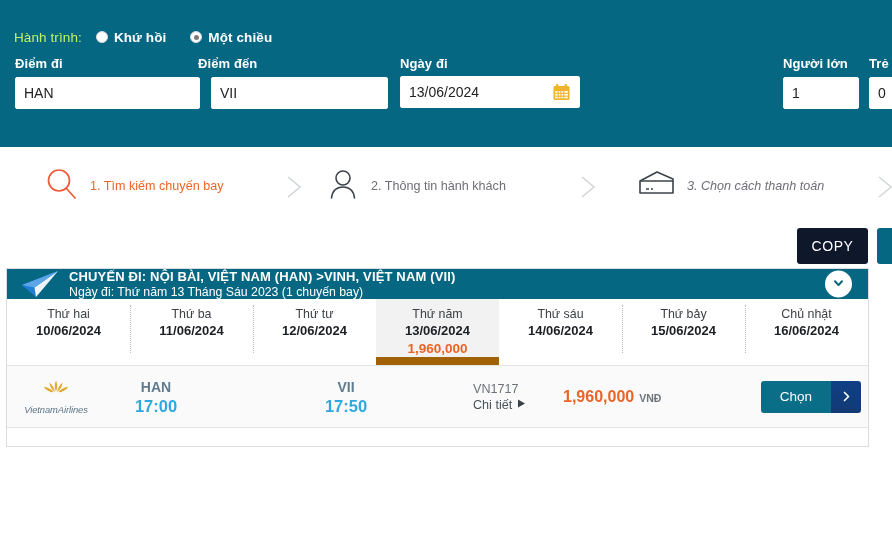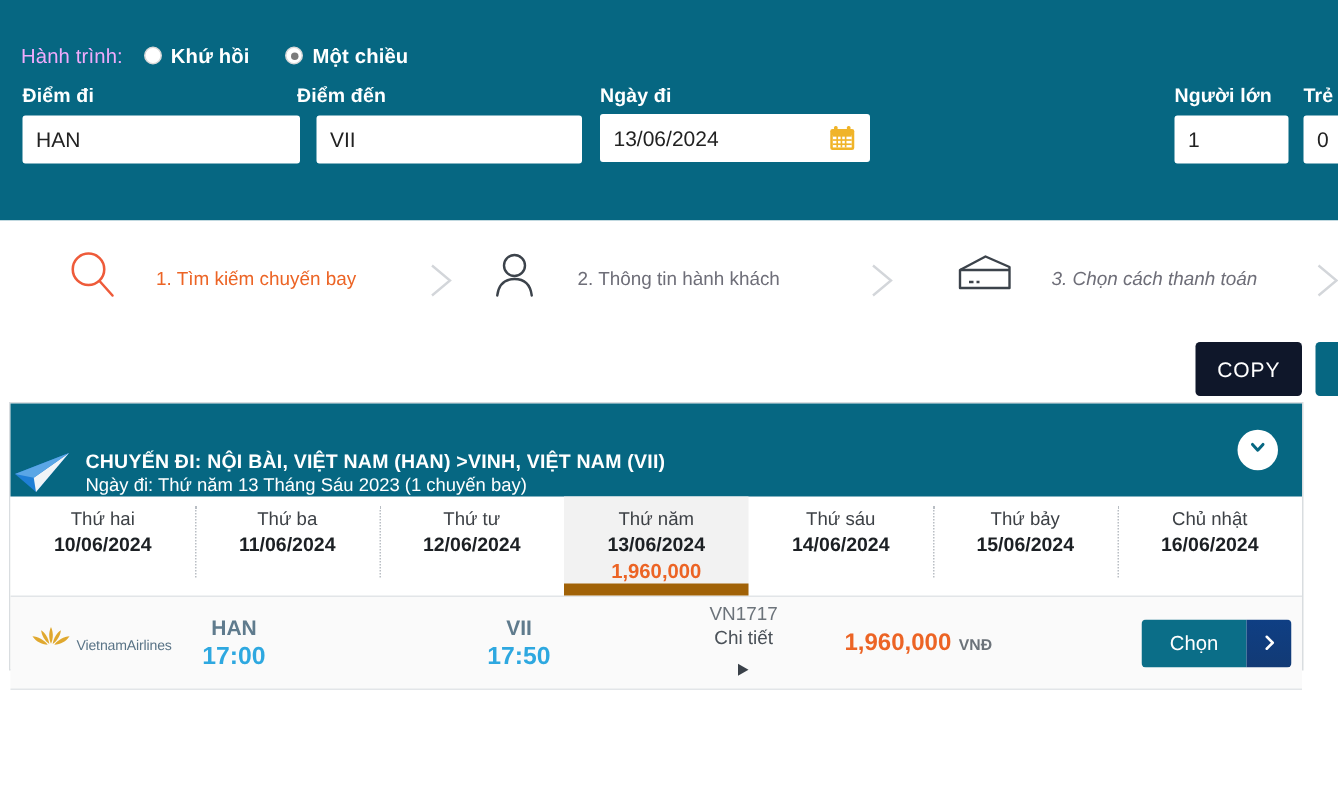--- a/index.html
+++ b/index.html
@@ -16,21 +16,21 @@
     width: 892px; height: 147px;
     background: #066782;
     color: #ffffff;
   }
   .trip-type-row {
     position: absolute; left: 14px; top: 27px;
     display: flex; align-items: center; gap: 10px;
     height: 20px;
   }
   .trip-label {
-    font-size: 13.5px; color: #f0abfc; font-weight: 400;
+    font-size: 13.5px; color: #bef264; font-weight: 400;
     letter-spacing: .1px;
   }
   .radio-group { display: flex; align-items: center; gap: 6px; margin-left: 4px; }
   .radio-group + .radio-group { margin-left: 14px; }
   .radio-dot {
     width: 12px; height: 12px; border-radius: 50%;
     background: #ffffff; display: inline-block;
     border: 1px solid #d8d8d8;
     position: relative;
   }
@@ -64,21 +64,21 @@
   .cal-icon { margin-left: auto; display: flex; }
 
   
   #steps-bar {
     position: absolute; left: 0; top: 147px;
     width: 892px; height: 77px;
     background: #ffffff;
   }
   .step {
     position: absolute; top: 0; height: 77px;
-    display: flex; align-items: center; gap: 24px;
+    display: flex; align-items: center; gap: 10px;
   }
   .step-label {
     font-size: 12.6px; color: #6e6e78; white-space: nowrap;
   }
   .step-label.active { color: #ec6425; }
   .step-sep {
     position: absolute; top: 27px;
     width: 22px; height: 26px;
   }
 
@@ -103,23 +103,24 @@
 
   
   #flight-panel {
     position: absolute; left: 6px; top: 268px;
     width: 863px; height: 179px;
     border: 1px solid #d9dde0;
     background: #ffffff;
   }
   #flight-banner {
     position: relative;
-    width: 100%; height: 62px;
+    width: 100%; height: 30px;
     background: #066782;
-    display: flex; align-items: flex-end;
+    display: flex; align-items: center;
+    padding-left: 12px;
   }
   .plane-icon { width: 42px; height: 32px; flex: 0 0 42px; margin-right: 8px; }
   .banner-texts { display: flex; flex-direction: column; justify-content: center; }
   .banner-title {
     font-size: 13px; font-weight: bold; color: #ffffff;
     letter-spacing: .15px; line-height: 15px;
   }
   .banner-sub {
     font-size: 12.3px; color: #ffffff; line-height: 15px;
     margin-top: 1px;
@@ -166,34 +167,34 @@
   
   #flight-row {
     position: relative; width: 100%; height: 62px;
     background: #fafafa;
     border-bottom: 1px solid #e2e5e8;
     display: flex; align-items: center;
   }
   .va-logo {
     position: absolute; left: 10px; top: 50%;
     transform: translateY(-50%);
-    width: 78px; display: flex; align-items: center;
+    width: 78px; display: flex; flex-direction: column; align-items: center; font-style: italic;
   }
   .va-name {
     font-size: 9.4px; color: #5a7487; letter-spacing: -.1px;
     margin-top: 1px; white-space: nowrap;
   }
   .seg { position: absolute; text-align: center; }
   .seg-code { font-size: 14px; font-weight: bold; color: #5f7b8d; line-height: 18px; }
   .seg-time { font-size: 16.5px; font-weight: bold; color: #2ea8e0; line-height: 21px; }
   .flight-no-block { position: absolute; left: 466px; top: 50%; transform: translateY(-50%); }
   .flight-no { font-size: 12.6px; color: #6c737a; line-height: 16px; }
   .detail-link {
     font-size: 12.6px; color: #4a5158; line-height: 17px;
-    display: flex; align-items: center; gap: 5px; cursor: pointer; flex-direction: column;
+    display: flex; align-items: center; gap: 5px; cursor: pointer;
   }
   .price-block {
     position: absolute; left: 556px; top: 50%; transform: translateY(-50%);
     display: flex; align-items: baseline; gap: 5px;
   }
   .price-amt { font-size: 16px; font-weight: bold; color: #ec6425; }
   .price-cur { font-size: 10.5px; font-weight: bold; color: #6c737a; }
   #select-button {
     position: absolute; left: 754px; top: 50%; transform: translateY(-50%);
     width: 100px; height: 32px; display: flex;

